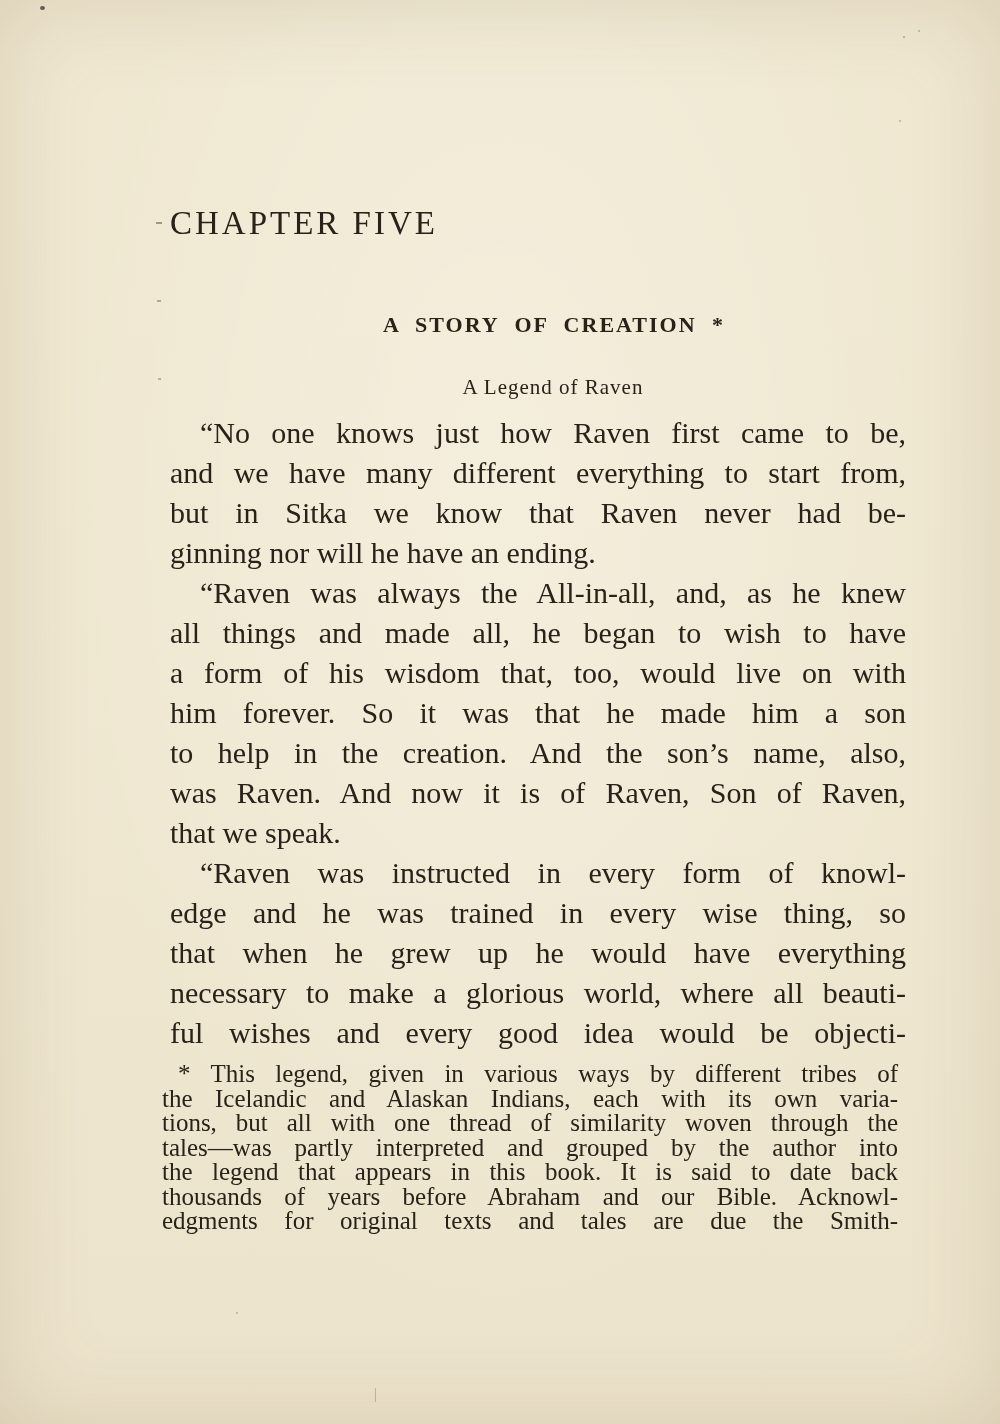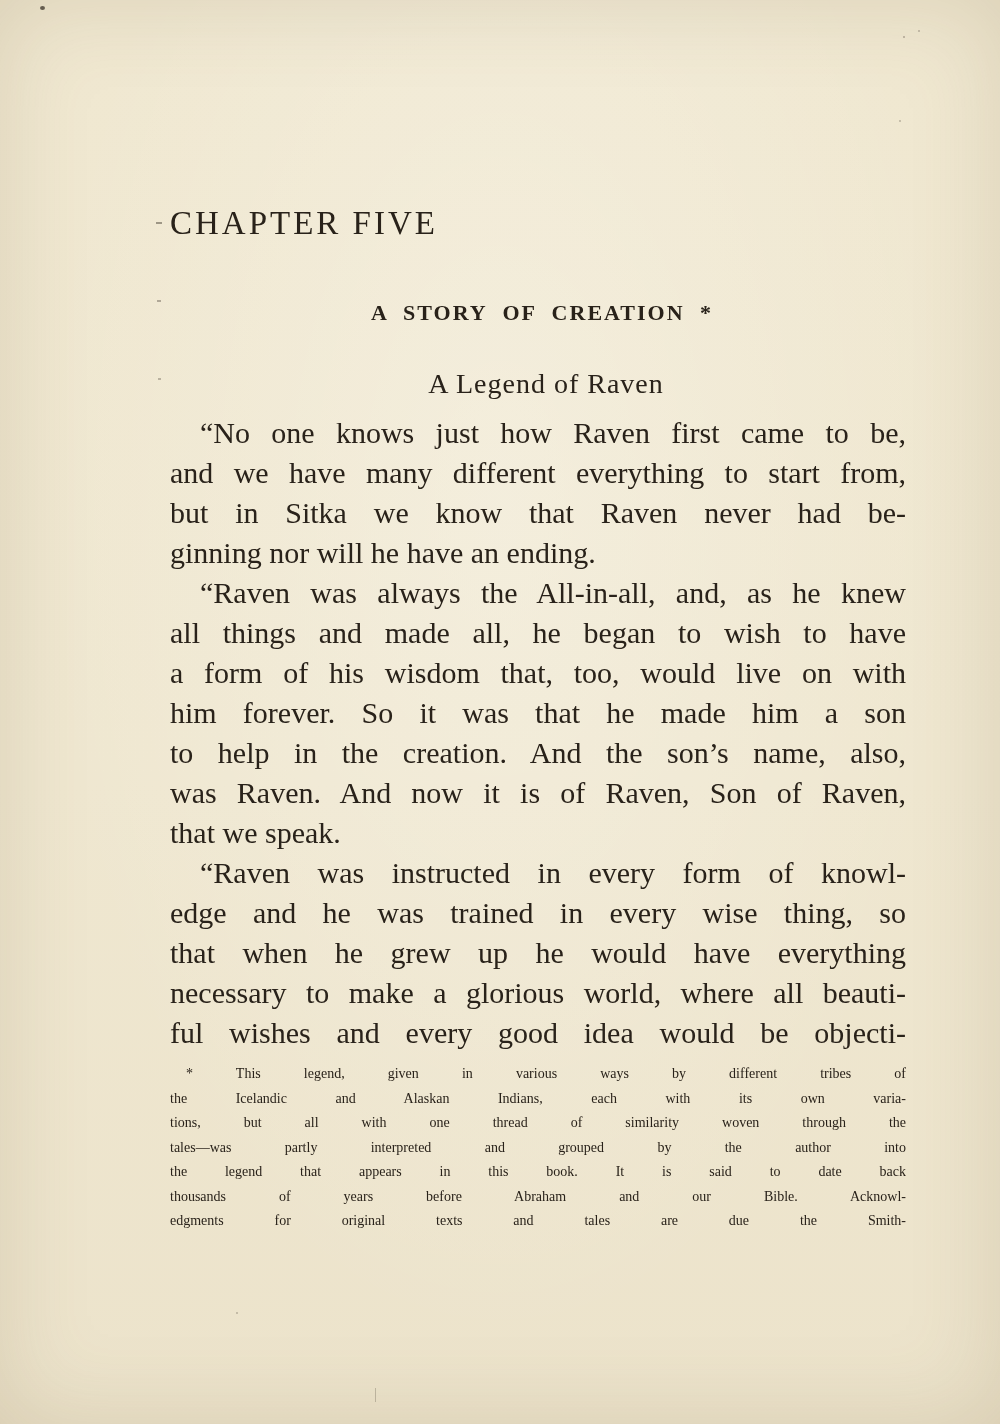--- a/index.html
+++ b/index.html
@@ -25,36 +25,36 @@
     font-size: 33px;
     font-weight: normal;
     letter-spacing: 3px;
   }
 
   .story-title {
     position: absolute;
     left: 170px;
     width: 736px;
     top: 296px;
-    margin: 4px;
+    margin: 16px;
     text-align: center;
     font-size: 22px;
     font-weight: bold;
     letter-spacing: 2px;
     word-spacing: 8px;
   }
 
   .legend-subtitle {
     position: absolute;
     left: 170px;
     width: 736px;
     top: 360px;
-    margin: 8px;
+    margin: 15px;
     text-align: center;
-    font-size: 28px;
+    font-size: 21px;
     font-weight: normal;
     letter-spacing: 1px;
   }
 
   .body-text {
     position: absolute;
     left: 170px;
     width: 736px;
     top: 413px;
     font-size: 30px;
@@ -66,24 +66,24 @@
   .line {
     text-align: justify;
     text-align-last: justify;
     white-space: normal;
   }
   .line-last { text-align-last: left; }
   .para .line-first { text-indent: 30px; }
 
   .footnote {
     position: absolute;
-    left: 170px;
+    left: 162px;
     width: 736px;
     top: 1062px;
-    font-size: 14px;
+    font-size: 25px;
     line-height: 24.5px;
   }
   .footnote .line-first { text-indent: 16px; }
 
   .page-number {
     position: absolute;
     left: 170px;
     width: 736px;
     top: 1270px;
     text-align: center;

